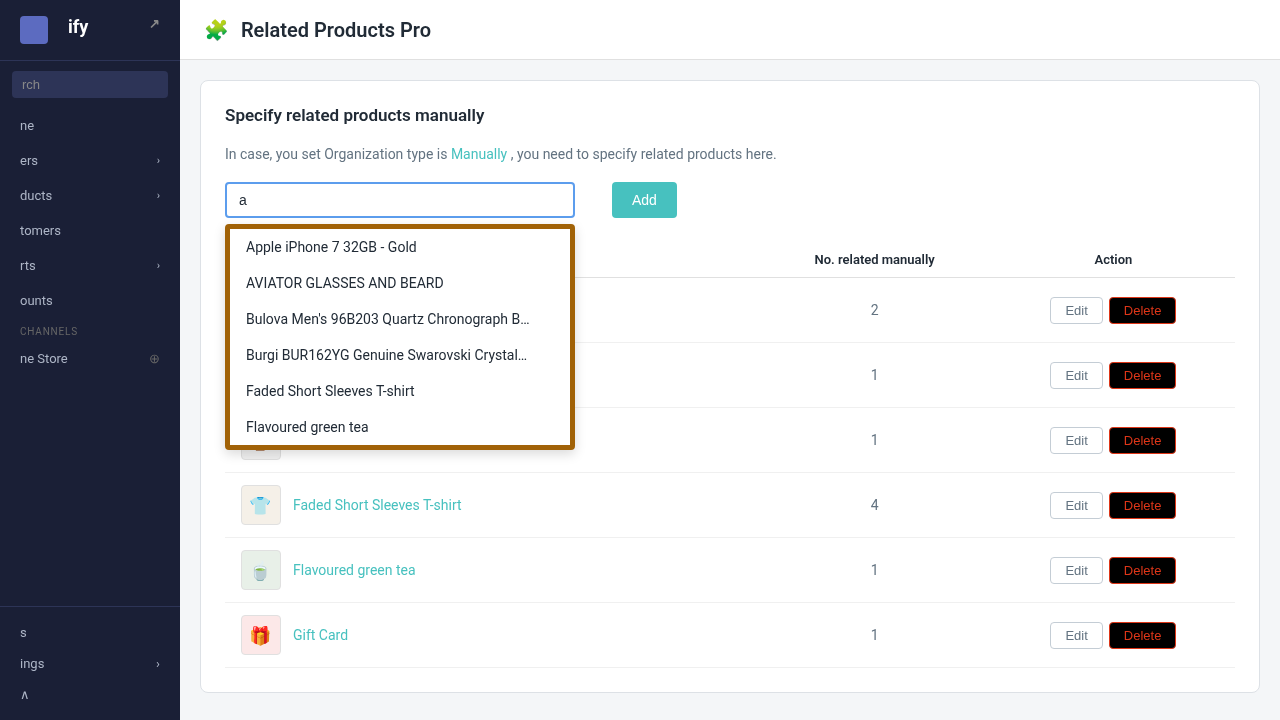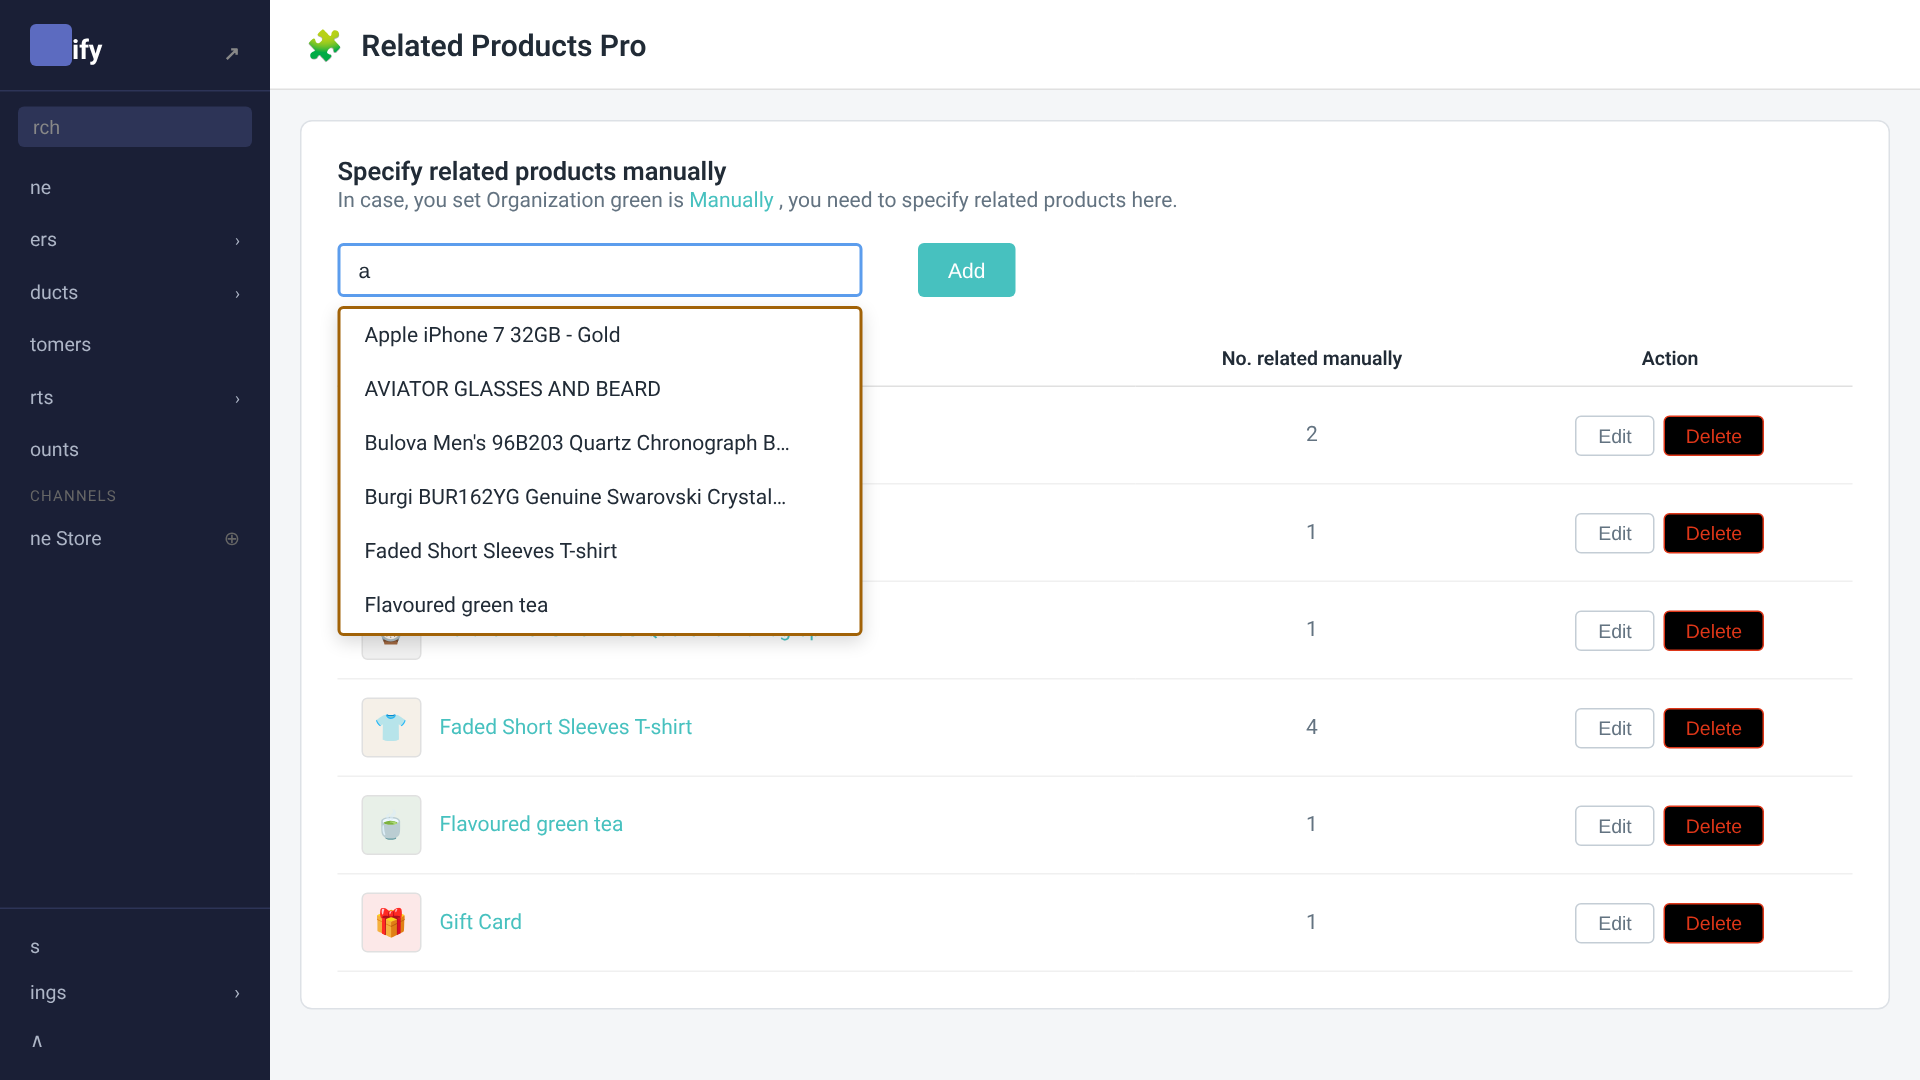--- a/index.html
+++ b/index.html
@@ -11,22 +11,22 @@
       background: #1a1f36;
       color: #adb5c6;
       display: flex;
       flex-direction: column;
       flex-shrink: 0;
       height: 100%;
     }
     .sidebar-logo {
       padding: 16px 20px;
       display: flex;
-      align-items: flex-end;
-      gap: 0;
+      align-items: flex-start;
+      gap: 20px;
       color: #fff;
       font-size: 18px;
       font-weight: bold;
       border-bottom: 1px solid #2d3457;
     }
     .sidebar-logo-icon {
       width: 28px; height: 28px;
       background: #5c6bc0;
       border-radius: 4px;
     }
@@ -135,21 +135,21 @@
       border-bottom: 2px solid #47c1bf;
       font-weight: 500;
     }
 
     
     .card-body { padding: 24px; }
     .section-title {
       font-size: 17px;
       font-weight: 600;
       color: #212b36;
-      margin-bottom: 1px;
+      margin-bottom: 21px;
     }
     .section-desc {
       font-size: 14px;
       color: #637381;
       margin-bottom: 20px;
     }
     .section-desc a { color: #47c1bf; text-decoration: none; }
 
     .search-label {
       font-size: 14px;
@@ -182,21 +182,21 @@
       margin-left: 27px;
     }
 
     
     .dropdown {
       position: absolute;
       top: 42px;
       left: 0;
       width: 350px;
       background: #fff;
-      border: 2px solid #a16207;
+      border: 5px solid #a16207;
       border-radius: 4px;
       box-shadow: 0 4px 12px rgba(0,0,0,0.15);
       z-index: 100;
     }
     .dropdown-item {
       padding: 10px 16px;
       font-size: 14px;
       color: #212b36;
       cursor: pointer;
       white-space: nowrap;
@@ -317,21 +317,21 @@
     <span class="header-icon">🧩</span>
     <span class="header-title">Related Products Pro</span>
   </div>
   <div class="content-area">
     <div class="card">
 
 
       <div class="card-body">
         <div class="section-title">Specify related products manually</div>
         <div class="section-desc">
-          <span>In case, you set Organization green is </span>
+          <span>In case, you set Organization type is </span>
           <a href="#">Manually</a>
           <span>, you need to specify related products here.</span>
         </div>
 
         <div class="search-row">
           <input type="text" class="search-input" value="a" style="">
           <button class="add-btn">Add</button>
 
           <div class="dropdown">
             <div class="dropdown-item">Apple iPhone 7 32GB - Gold</div>

